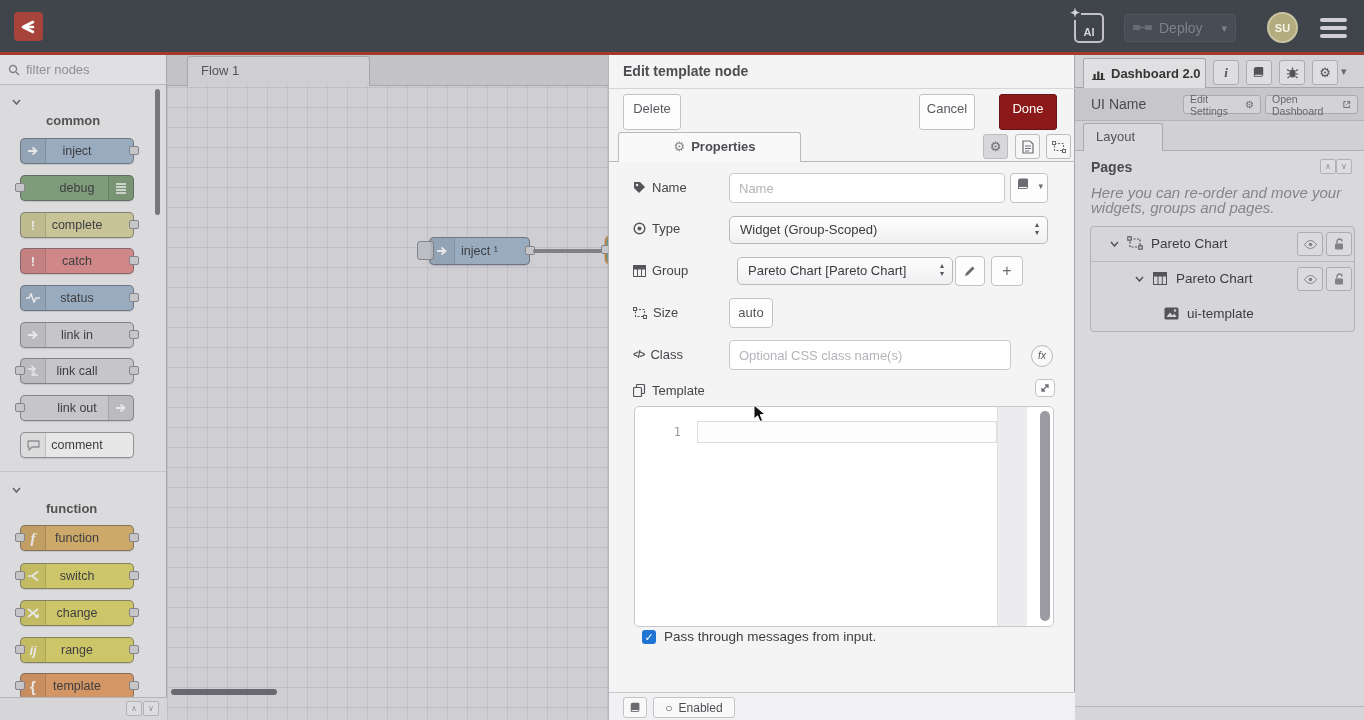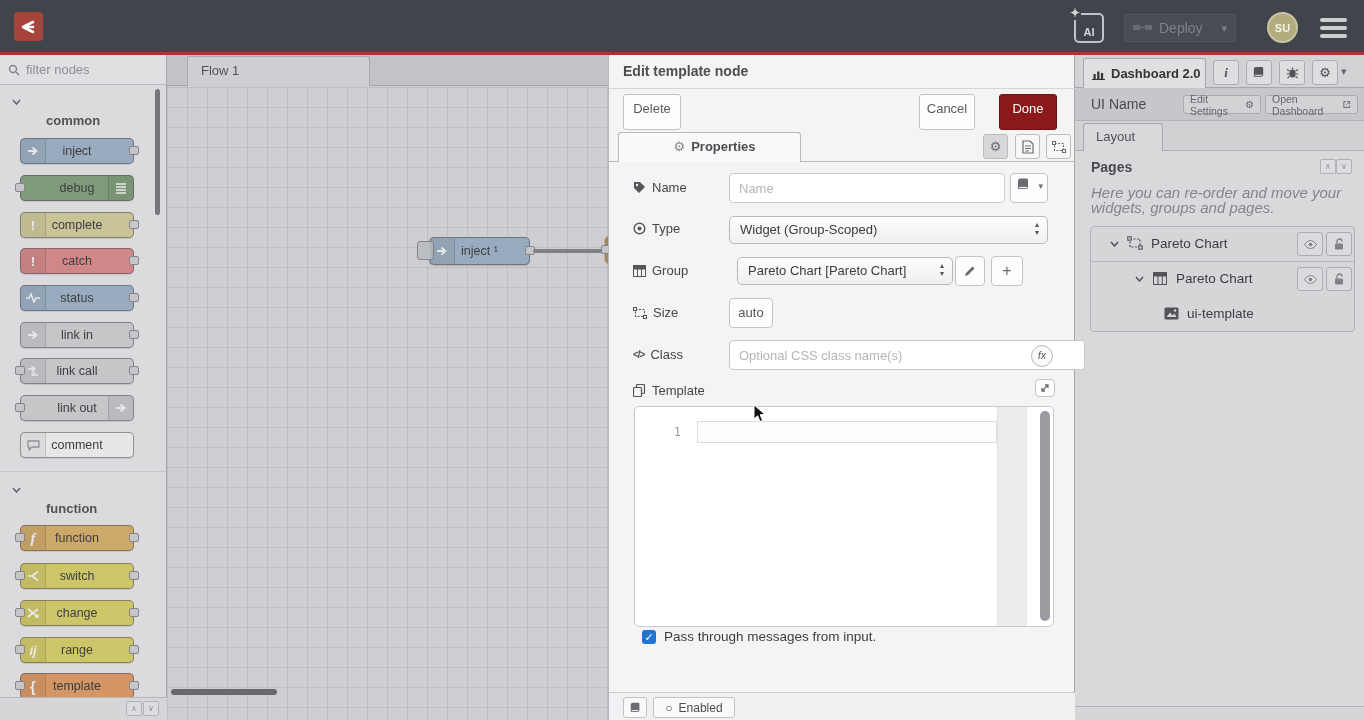--- a/index.html
+++ b/index.html
@@ -433,21 +433,21 @@
         <rect x="10.5" y="8.5" width="3" height="3" fill="#f4f4f5" stroke="#55555a" stroke-width="1"></rect>
       </svg>
     <span>Size</span>
   </div>
   <div class="sq-btn" style="left:120px; top:243px; width:44px; font-size:13px; line-height:28px;">auto</div>
 
   <div class="frow-label" style="top:292px;">
     <span class="gly" style="font-size:10px; font-weight:bold; letter-spacing:-1px;">&lt;/&gt;</span>
     <span>Class</span>
   </div>
-  <input class="tinput" style="top: 285px; width: 356px;" placeholder="Optional CSS class name(s)">
+  <input class="tinput" style="top: 285px; width: 282px;" placeholder="Optional CSS class name(s)">
   <div style="position:absolute; left:422px; top:290px; width:22px; height:22px; border:1px solid #b9b9bd; border-radius:50%; background:#f9f9fa; font-size:10px; font-style:italic; color:#55555a; text-align:center; line-height:20px;"><span>fx</span></div>
 
   <div class="frow-label" style="top:328px;">
     <svg width="13" height="13" viewBox="0 0 13 13">
         <rect x="0.5" y="3.5" width="8" height="9" rx="1" stroke="#55555a" stroke-width="1.2" fill="none"></rect>
         <path d="M3.5 3.5 v-2 a1 1 0 0 1 1 -1 h6 a1 1 0 0 1 1 1 v7 a1 1 0 0 1 -1 1 h-1.5" stroke="#55555a" stroke-width="1.2" fill="none"></path>
       </svg>
     <span>Template</span>
   </div>
   <div class="sq-btn" style="left:426px; top:324px; width:20px; height:18px;">

